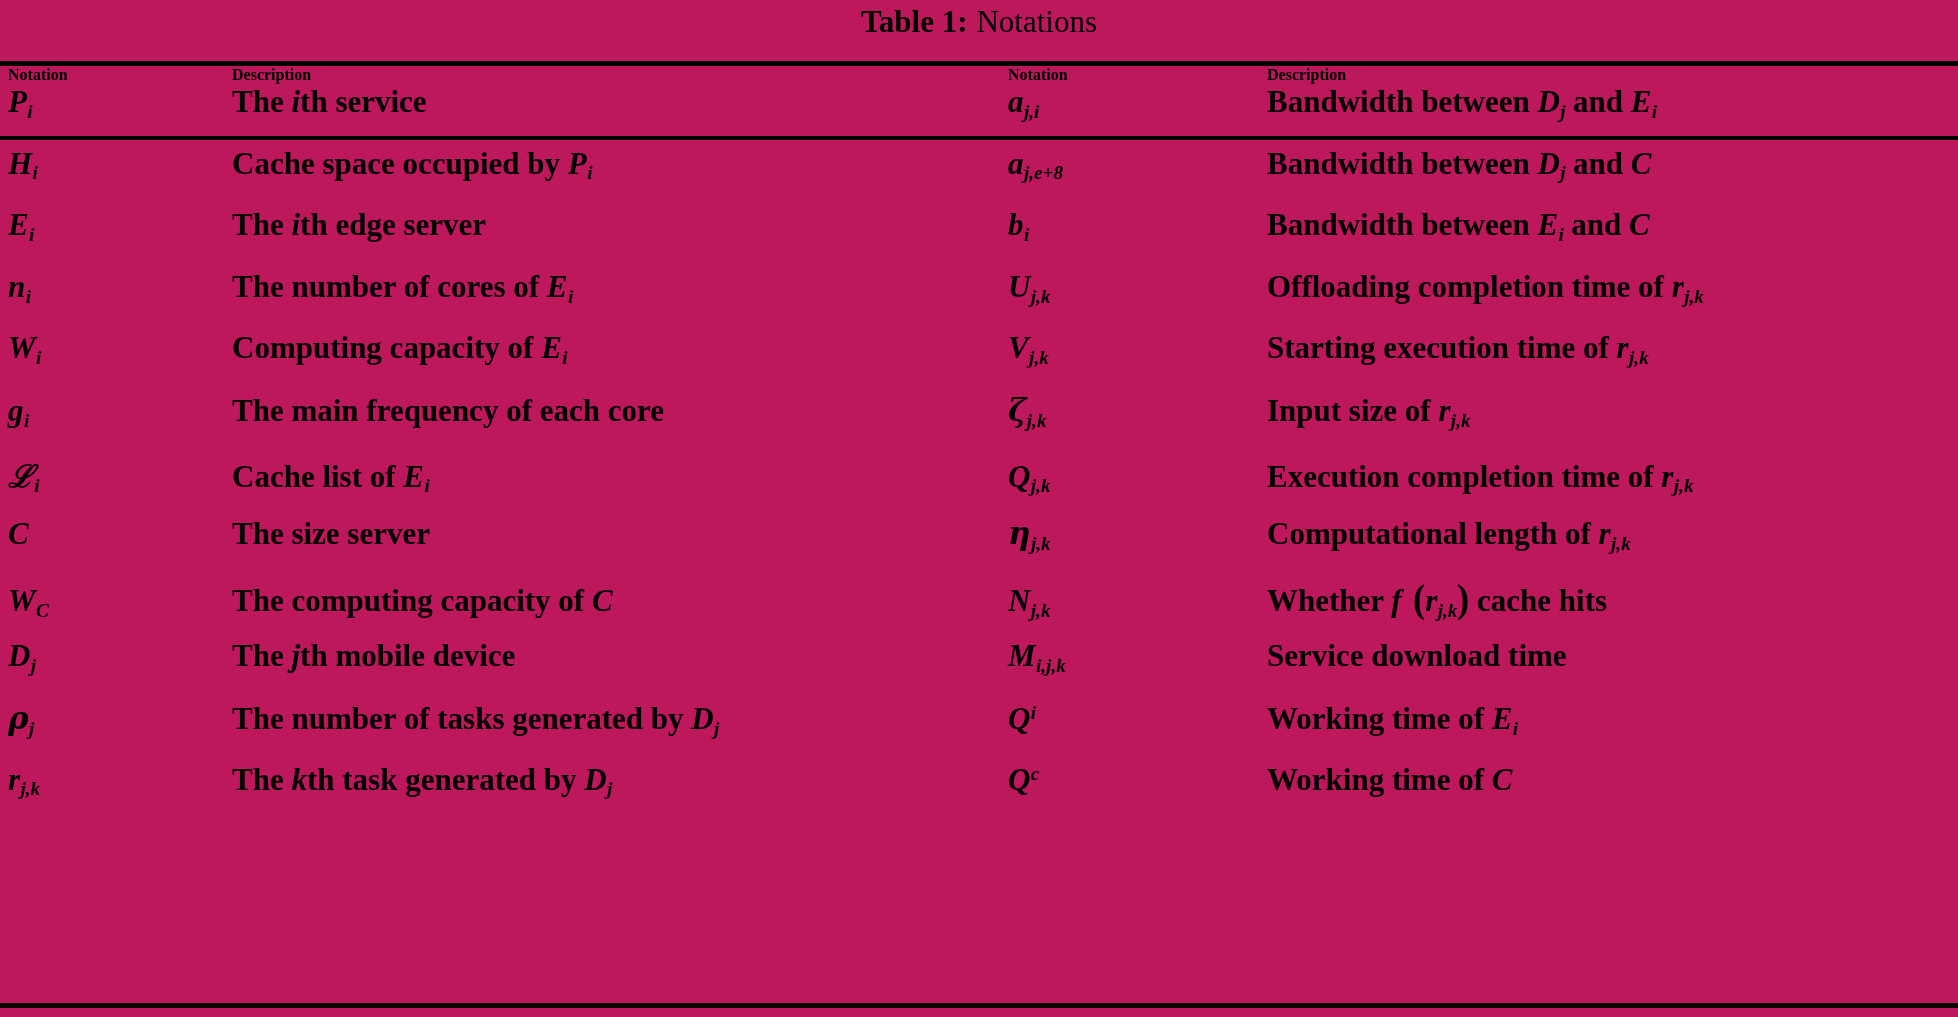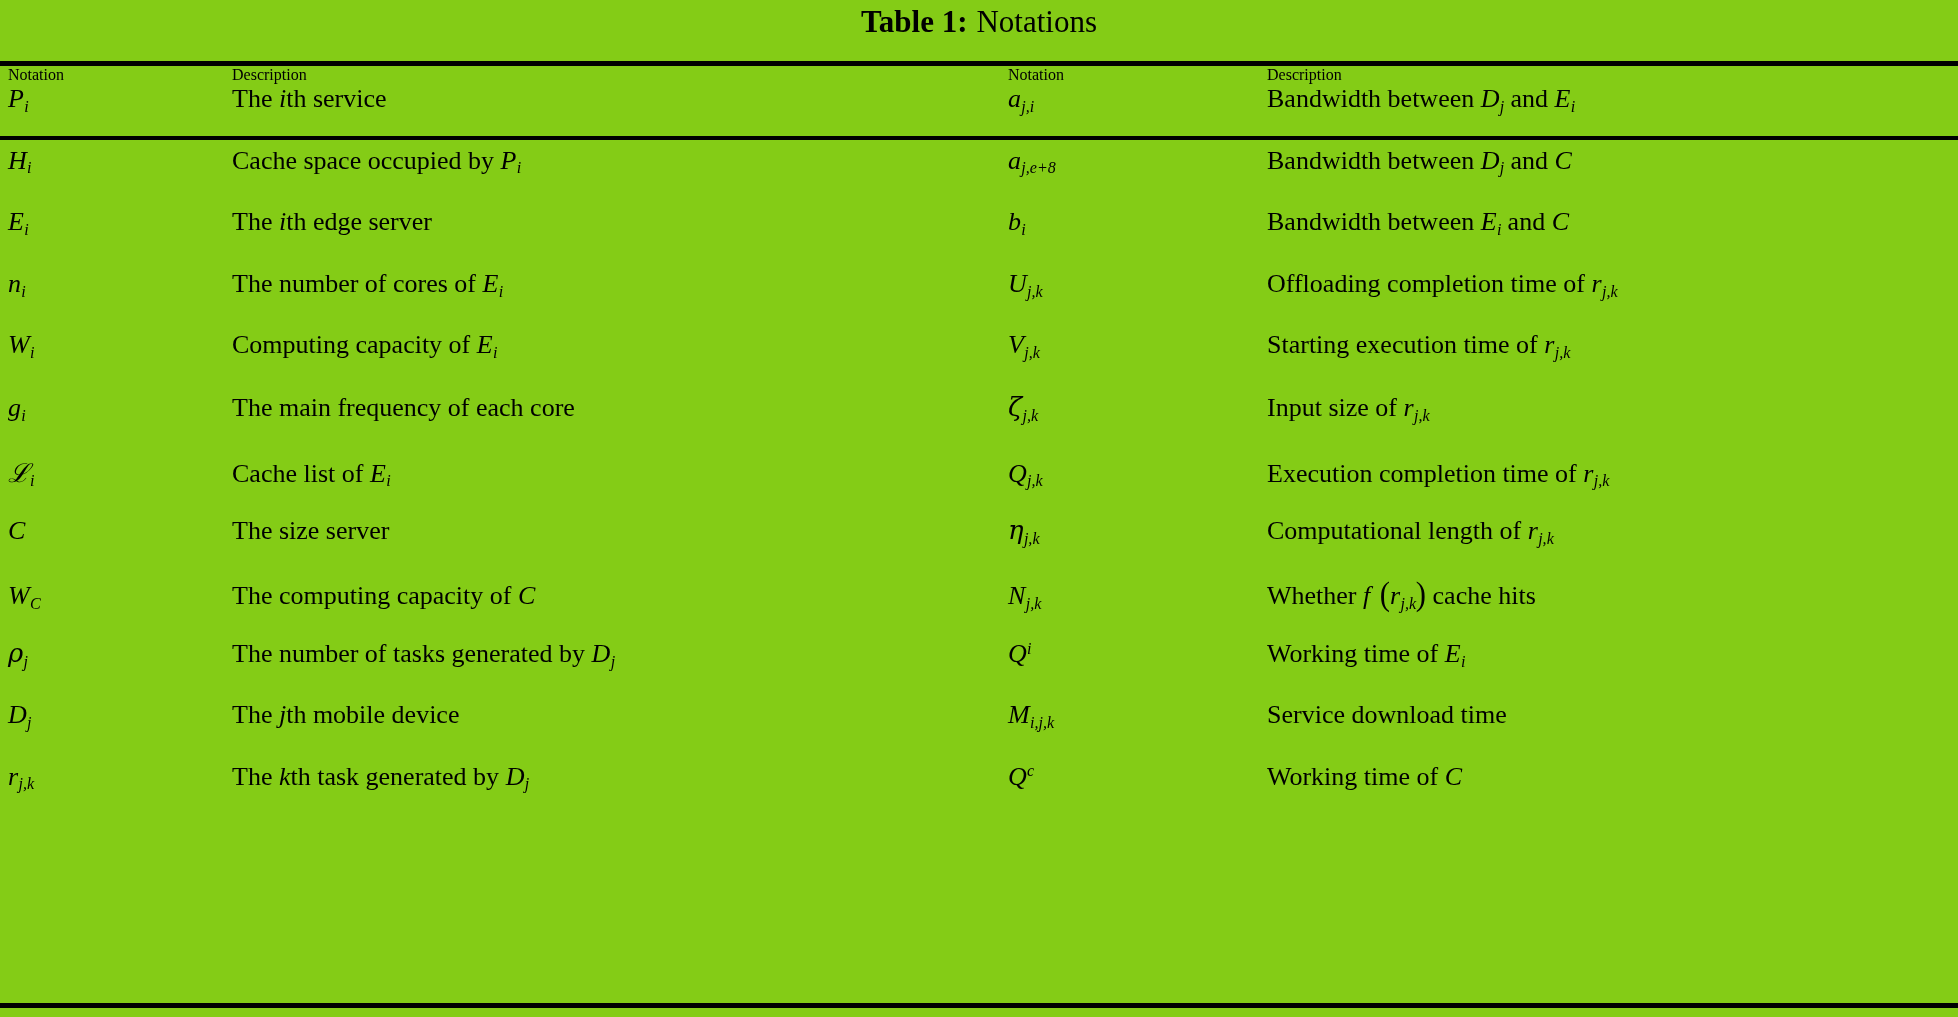--- a/index.html
+++ b/index.html
@@ -12,21 +12,21 @@
     height: 1017px;
     font-family: "Liberation Serif", "DejaVu Serif", serif;
     color: #000000;
     overflow: hidden;
   }
 
   #page {
     position: relative;
     width: 1958px;
     height: 1017px;
-    background: #84cc16;
+    background: #be185d;
   }
 
   
   .caption {
     position: absolute;
     top: 2px;
     left: 0;
     width: 1958px;
     text-align: center;
     font-size: 31px;
@@ -61,31 +61,31 @@
     border-collapse: collapse;
     table-layout: fixed;
   }
   .tbl td, .tbl th {
     padding: 0;
     margin: 0;
     border: 0;
     text-align: left;
     vertical-align: baseline;
     white-space: nowrap;
-    font-weight: normal;
+    font-weight: bold;
   }
 
   .col-n1 { width: 222px; }
   .col-d1 { width: 776px; }
   .col-n2 { width: 257px; }
   .col-d2 { width: 703px; }
 
   .body-row td {
     height: 61.6px;
-    font-size: 26px;
+    font-size: 31px;
   }
 
   .cell-pad-n1 { padding-left: 8px !important; }
   .cell-pad-d1 { padding-left: 10px !important; }
   .cell-pad-n2 { padding-left: 10px !important; }
   .cell-pad-d2 { padding-left: 12px !important; }
 
   
   .m {
     font-family: "Liberation Serif", "DejaVu Serif", serif;
@@ -212,34 +212,34 @@
       </tr>
 
       <tr class="body-row">
         <td class="cell-pad-n1"><span class="m">W<sub>C</sub></span></td>
         <td class="cell-pad-d1">The computing capacity of <span class="m">C</span></td>
         <td class="cell-pad-n2"><span class="m">N<sub>j,k</sub></span></td>
         <td class="cell-pad-d2">Whether <span class="m">f</span><span class="thinsp"></span> <span class="m"><span class="paren-big">(</span>r<sub>j,k</sub><span class="paren-big">)</span></span> cache hits</td>
       </tr>
 
       <tr class="body-row">
+        <td class="cell-pad-n1"><span class="m">D<sub>j</sub></span></td>
+        <td class="cell-pad-d1">The <span class="m">j</span>th mobile device</td>
+        <td class="cell-pad-n2"><span class="m">M<sub>i,j,k</sub></span></td>
+        <td class="cell-pad-d2">Service download time</td>
+      </tr>
+
+      <tr class="body-row">
         <td class="cell-pad-n1"><span class="greek">ρ</span><span class="m"><sub>j</sub></span></td>
         <td class="cell-pad-d1">The number of tasks generated by <span class="m">D<sub>j</sub></span></td>
         <td class="cell-pad-n2"><span class="m">Q<sup>i</sup></span></td>
         <td class="cell-pad-d2">Working time of <span class="m">E<sub>i</sub></span></td>
       </tr>
 
       <tr class="body-row">
-        <td class="cell-pad-n1"><span class="m">D<sub>j</sub></span></td>
-        <td class="cell-pad-d1">The <span class="m">j</span>th mobile device</td>
-        <td class="cell-pad-n2"><span class="m">M<sub>i,j,k</sub></span></td>
-        <td class="cell-pad-d2">Service download time</td>
-      </tr>
-
-      <tr class="body-row">
         <td class="cell-pad-n1"><span class="m">r<sub>j,k</sub></span></td>
         <td class="cell-pad-d1">The <span class="m">k</span>th task generated by <span class="m">D<sub>j</sub></span></td>
         <td class="cell-pad-n2"><span class="m">Q<sup>c</sup></span></td>
         <td class="cell-pad-d2">Working time of <span class="m">C</span></td>
       </tr>
 
 
     </tbody>
   </table>
 

